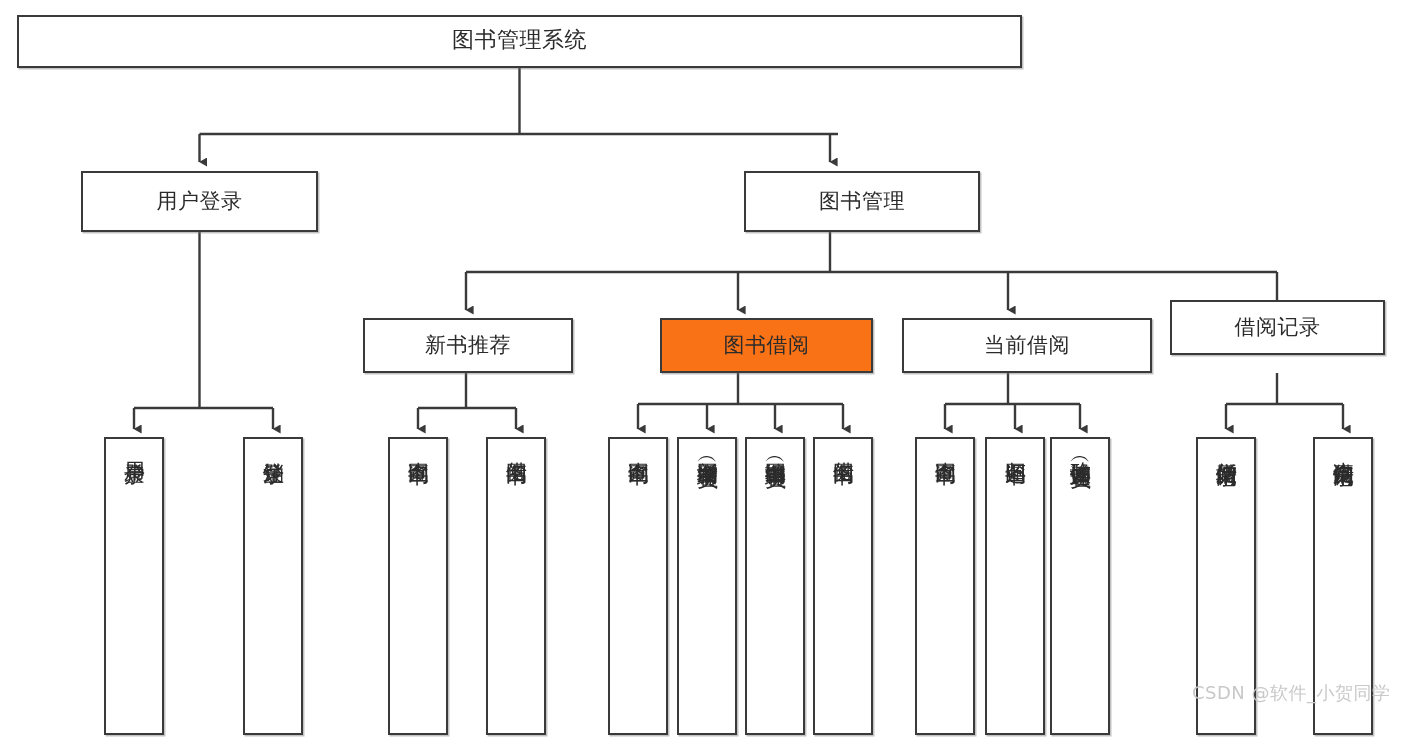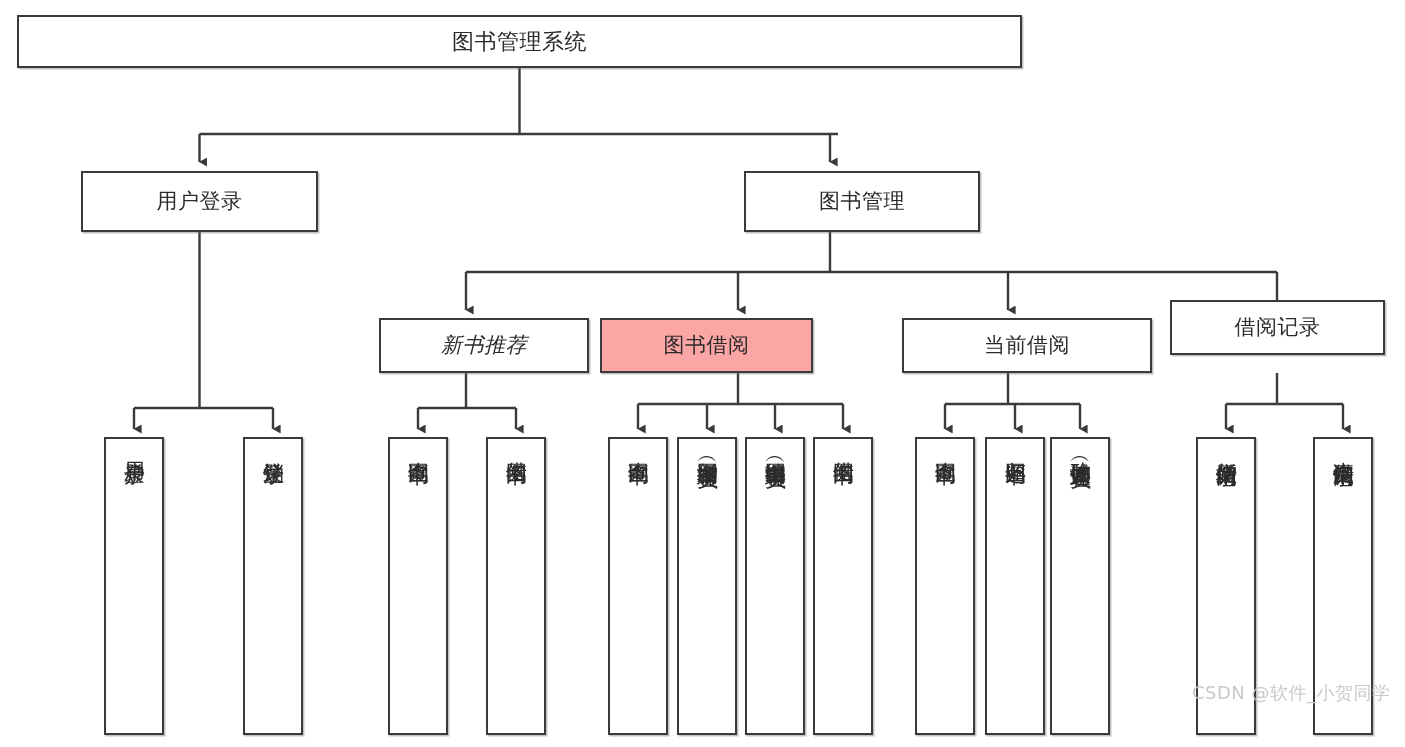--- a/index.html
+++ b/index.html
@@ -39,21 +39,21 @@
     display: block;
     text-align: center;
     line-height: 1.05;
     letter-spacing: 0.5px;
   }
   
   .node.horiz .label {
     font-size: 21px;
     writing-mode: horizontal-tb;
   }
-  .node.root .label { font-size: 22px; }
+  .node.root .label { font-size: 22px; font-family: Liberation Mono, monospace; }
   
   .node.vert {
     align-items: flex-start;
     padding-top: 6px;
   }
   .node.vert .label {
     writing-mode: vertical-rl;
     text-orientation: upright;
     font-size: 21px;
     line-height: 1.0;
@@ -128,24 +128,24 @@
     <span class="label">图书管理系统</span>
   </div>
 
   <div class="node horiz" style="left: 81px; top: 171px; width: 237px; height: 61px; border-color: rgb(58, 58, 58); background: rgb(255, 255, 255); color: rgb(43, 43, 43);">
     <span class="label">用户登录</span>
   </div>
   <div class="node horiz" style="left: 744px; top: 171px; width: 236px; height: 61px; border-color: rgb(58, 58, 58); background: rgb(255, 255, 255); color: rgb(43, 43, 43);">
     <span class="label">图书管理</span>
   </div>
 
-  <div class="node horiz" style="left: 379px; top: 318px; width: 210px; height: 55px; border-color: rgb(58, 58, 58); background: rgb(255, 255, 255); color: rgb(43, 43, 43); font-style: italic;">
+  <div class="node horiz" style="left: 363px; top: 318px; width: 210px; height: 55px; border-color: rgb(58, 58, 58); background: rgb(255, 255, 255); color: rgb(43, 43, 43);">
     <span class="label">新书推荐</span>
   </div>
-  <div class="node horiz" style="left: 600px; top: 318px; width: 213px; height: 55px; border-color: rgb(58, 58, 58); background: #fca5a5; color: rgb(43, 43, 43);">
+  <div class="node horiz" style="left: 660px; top: 318px; width: 213px; height: 55px; border-color: rgb(58, 58, 58); background: #f97316; color: rgb(43, 43, 43);">
     <span class="label">图书借阅</span>
   </div>
   <div class="node horiz" style="left: 902px; top: 318px; width: 250px; height: 55px; border-color: rgb(58, 58, 58); background: rgb(255, 255, 255); color: rgb(43, 43, 43);">
     <span class="label">当前借阅</span>
   </div>
   <div class="node horiz" style="left: 1170px; top: 300px; width: 215px; height: 55px; border-color: rgb(58, 58, 58); background: rgb(255, 255, 255); color: rgb(43, 43, 43);">
     <span class="label">借阅记录</span>
   </div>
 
   <div class="node vert" style="left: 104px; top: 437px; width: 60px; height: 298px; border-color: rgb(58, 58, 58); background: rgb(255, 255, 255); color: rgb(43, 43, 43);">

